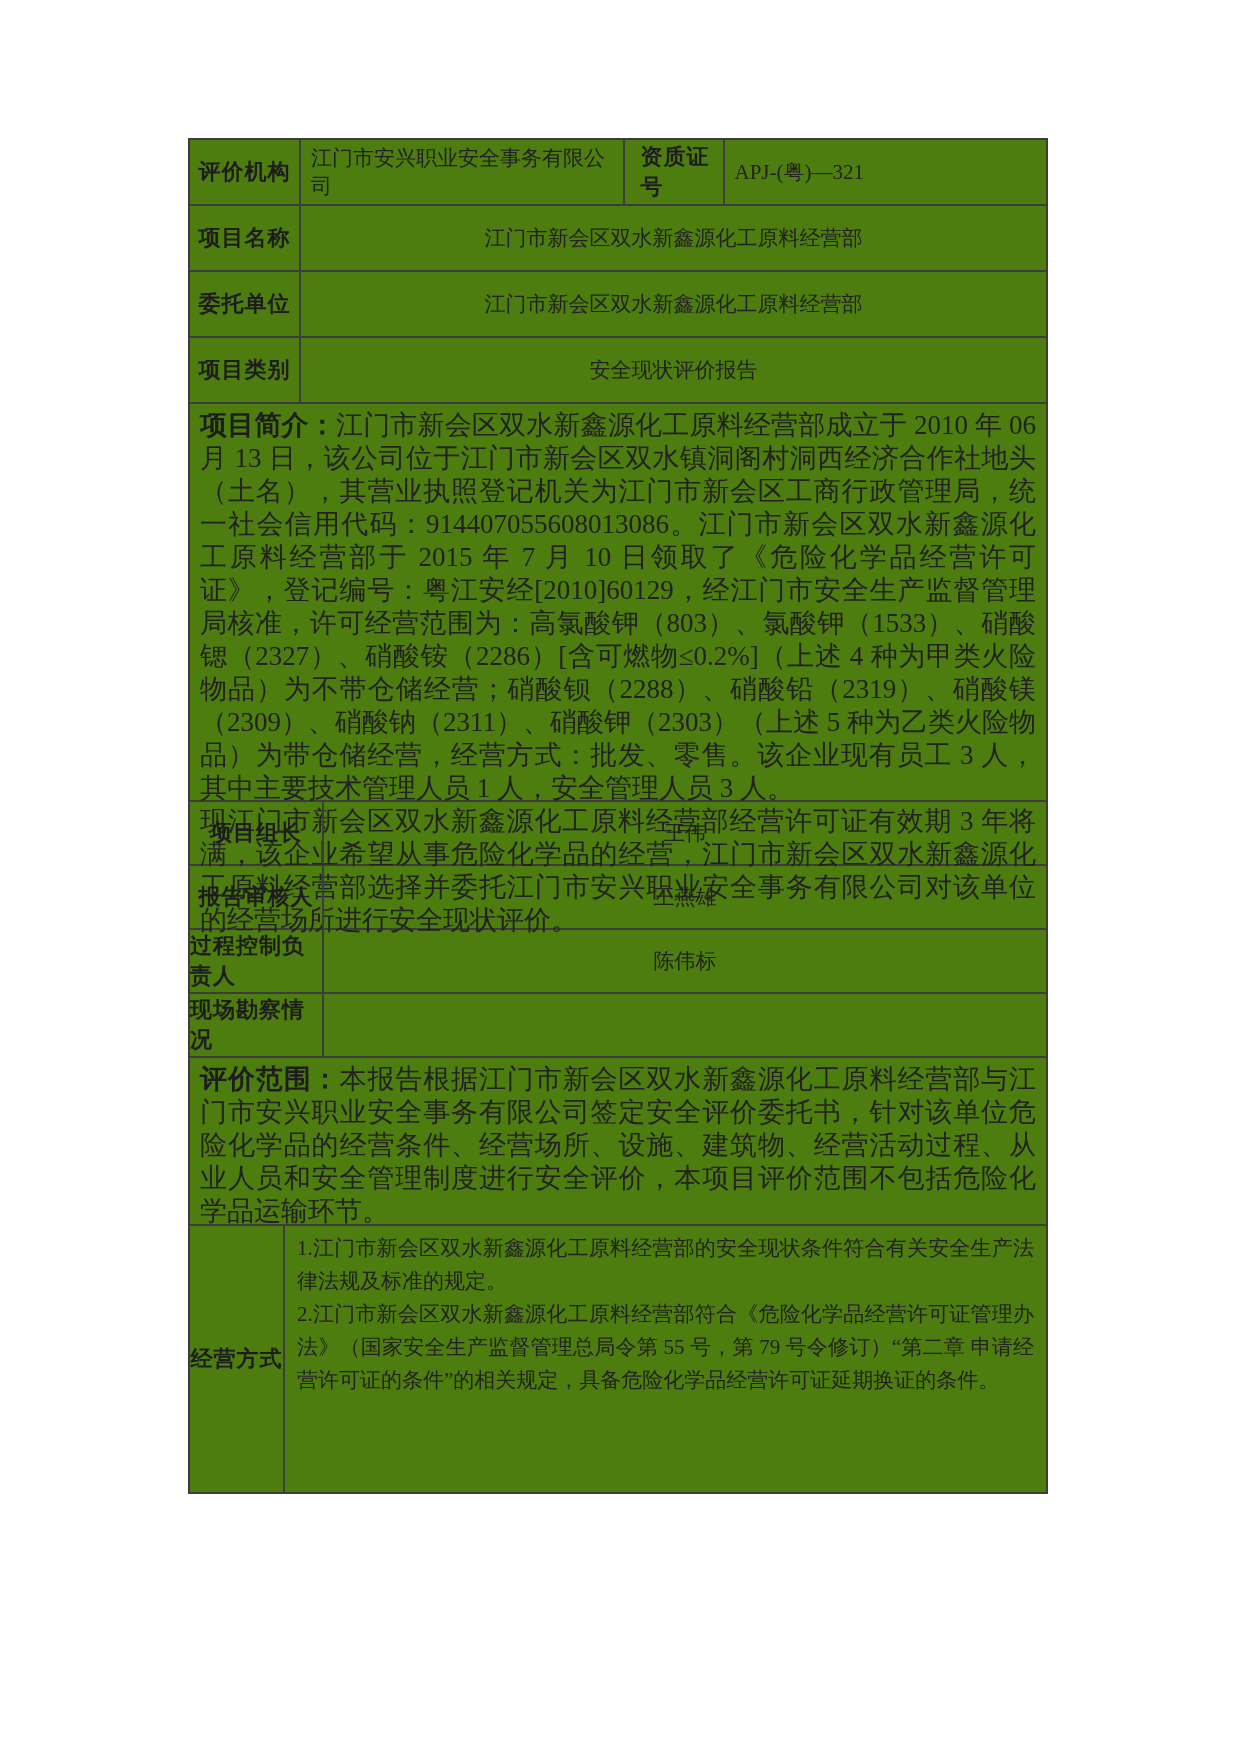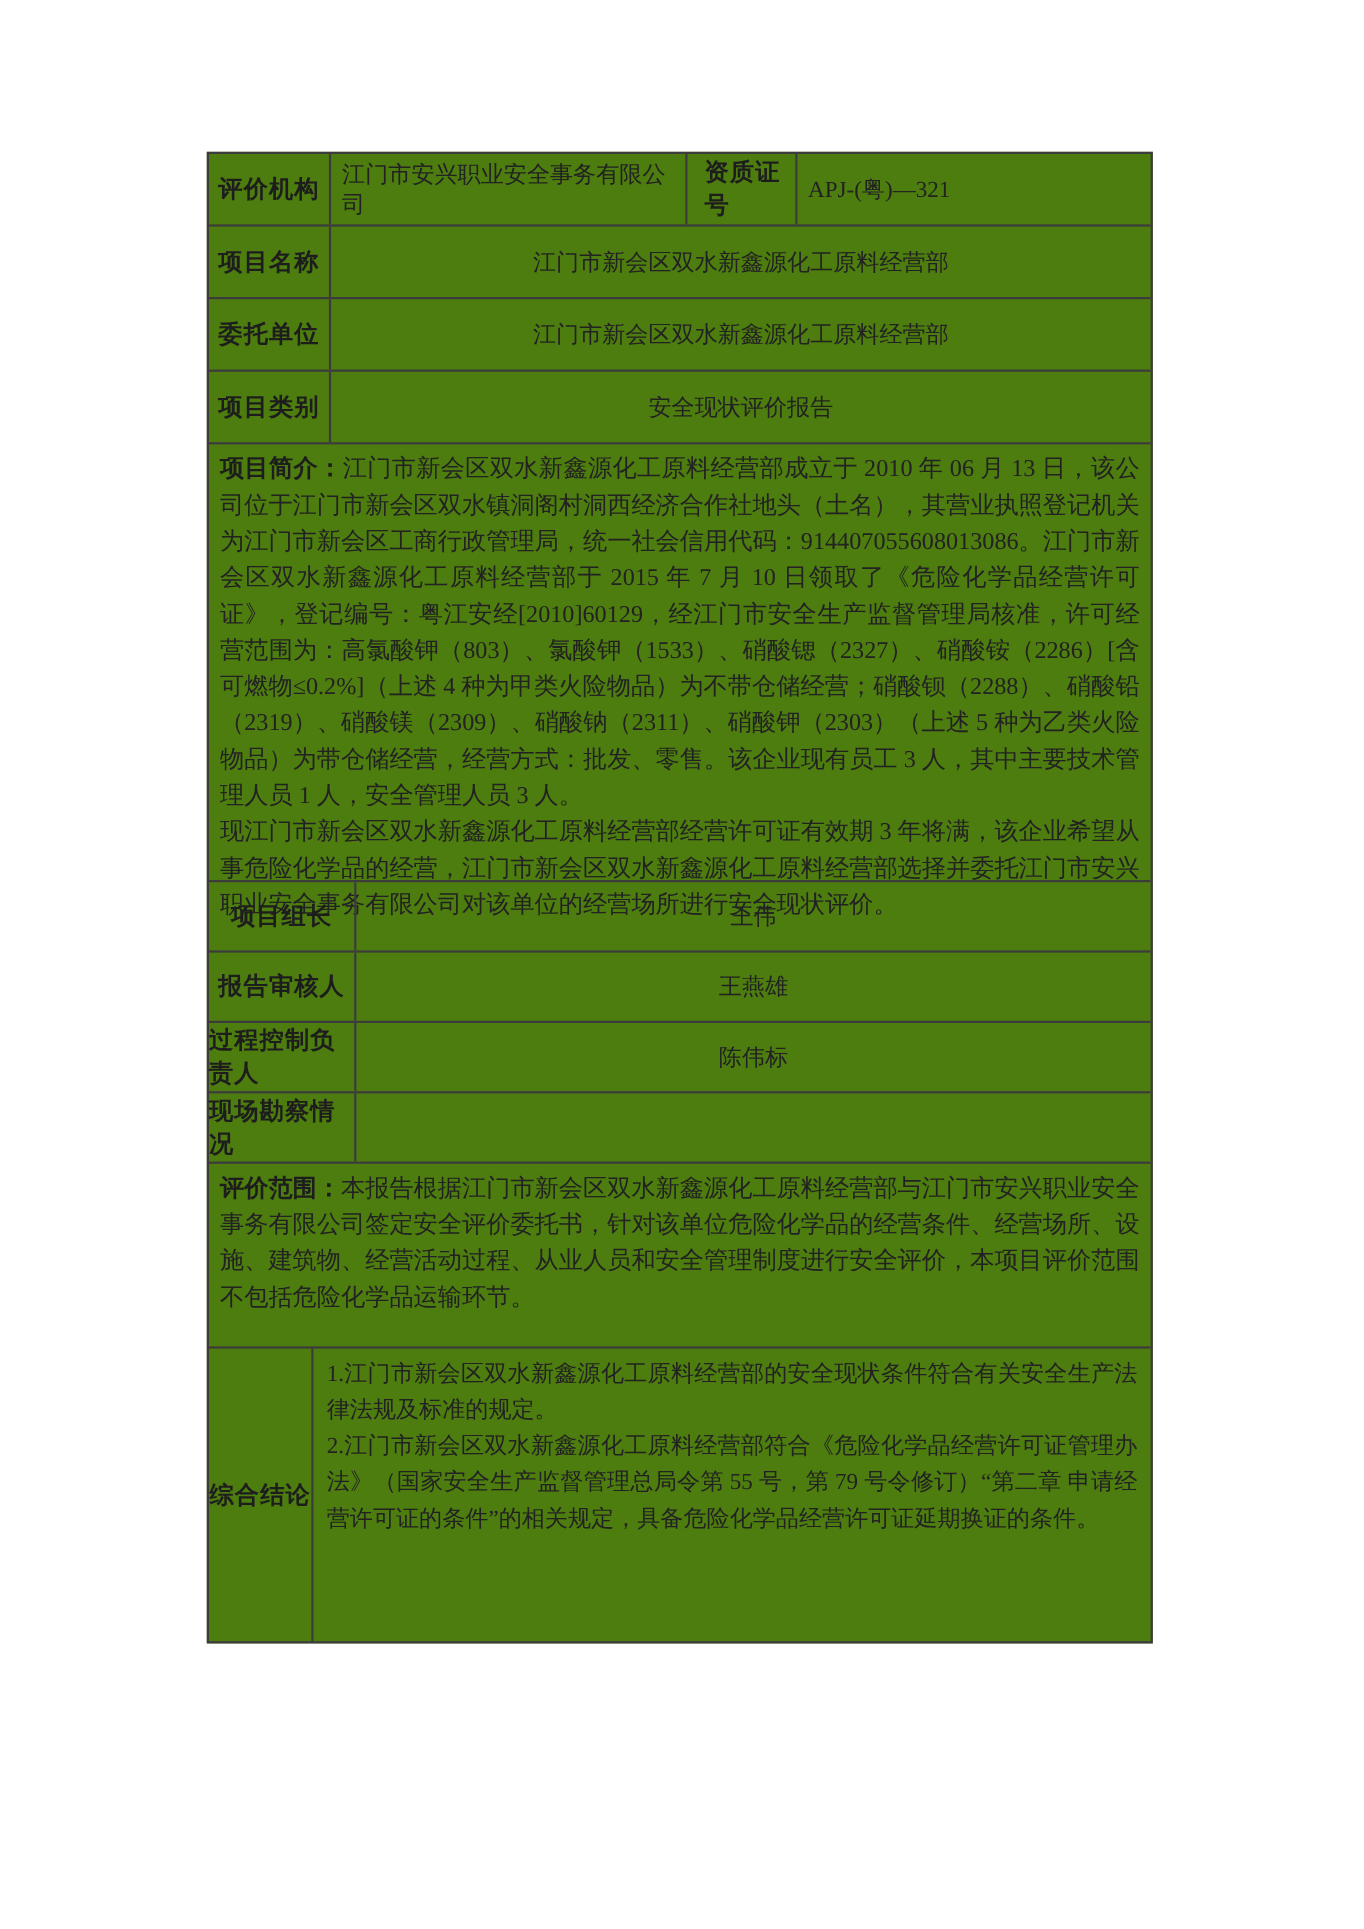--- a/index.html
+++ b/index.html
@@ -43,21 +43,21 @@
   .h64 { height: 64px; }
 
   .w-label-a { width: 111px; }   
   .w-label-b { width: 134px; }   
   .w-label-c { width: 95px; }    
   .w-company { width: 444px; border-right: 2px solid #3c3c3c; }
   .w-cert-label { width: 100px; padding-left: 16px; }
 
   .para-block {
     display: block;
-    font-size: 22px;
+    font-size: 27px;
     line-height: 33px;
     text-align: justify;
     padding: 5px 10px 0 10px;
     color: #222222;
   }
   .para-label { font-weight: bold; color: #1d1d1d; }
   .brief-cell  { height: 396px; }
   .scope-cell  { height: 166px; }
   .conclusion-row { height: 266px; }
   .conclusion-text {
@@ -119,20 +119,20 @@
     <div class="cell label-cell w-label-b">现场勘察情况</div>
   </div>
 
   <div class="row">
     <div class="para-block scope-cell">
       <span class="para-label">评价范围：</span><span>本报告根据江门市新会区双水新鑫源化工原料经营部与江门市安兴职业安全事务有限公司签定安全评价委托书，针对该单位危险化学品的经营条件、经营场所、设施、建筑物、经营活动过程、从业人员和安全管理制度进行安全评价，本项目评价范围不包括危险化学品运输环节。</span>
     </div>
   </div>
 
   <div class="row conclusion-row">
-    <div class="cell label-cell w-label-c">综合结论</div>
+    <div class="cell label-cell w-label-c">经营方式</div>
     <div class="conclusion-text">
       <span style="display:block;">1.江门市新会区双水新鑫源化工原料经营部的安全现状条件符合有关安全生产法律法规及标准的规定。</span>
       <span style="display:block;">2.江门市新会区双水新鑫源化工原料经营部符合《危险化学品经营许可证管理办法》（国家安全生产监督管理总局令第 55 号，第 79 号令修订）“第二章 申请经营许可证的条件”的相关规定，具备危险化学品经营许可证延期换证的条件。</span>
     </div>
   </div>
 
 </div>
 
 </body></html>

